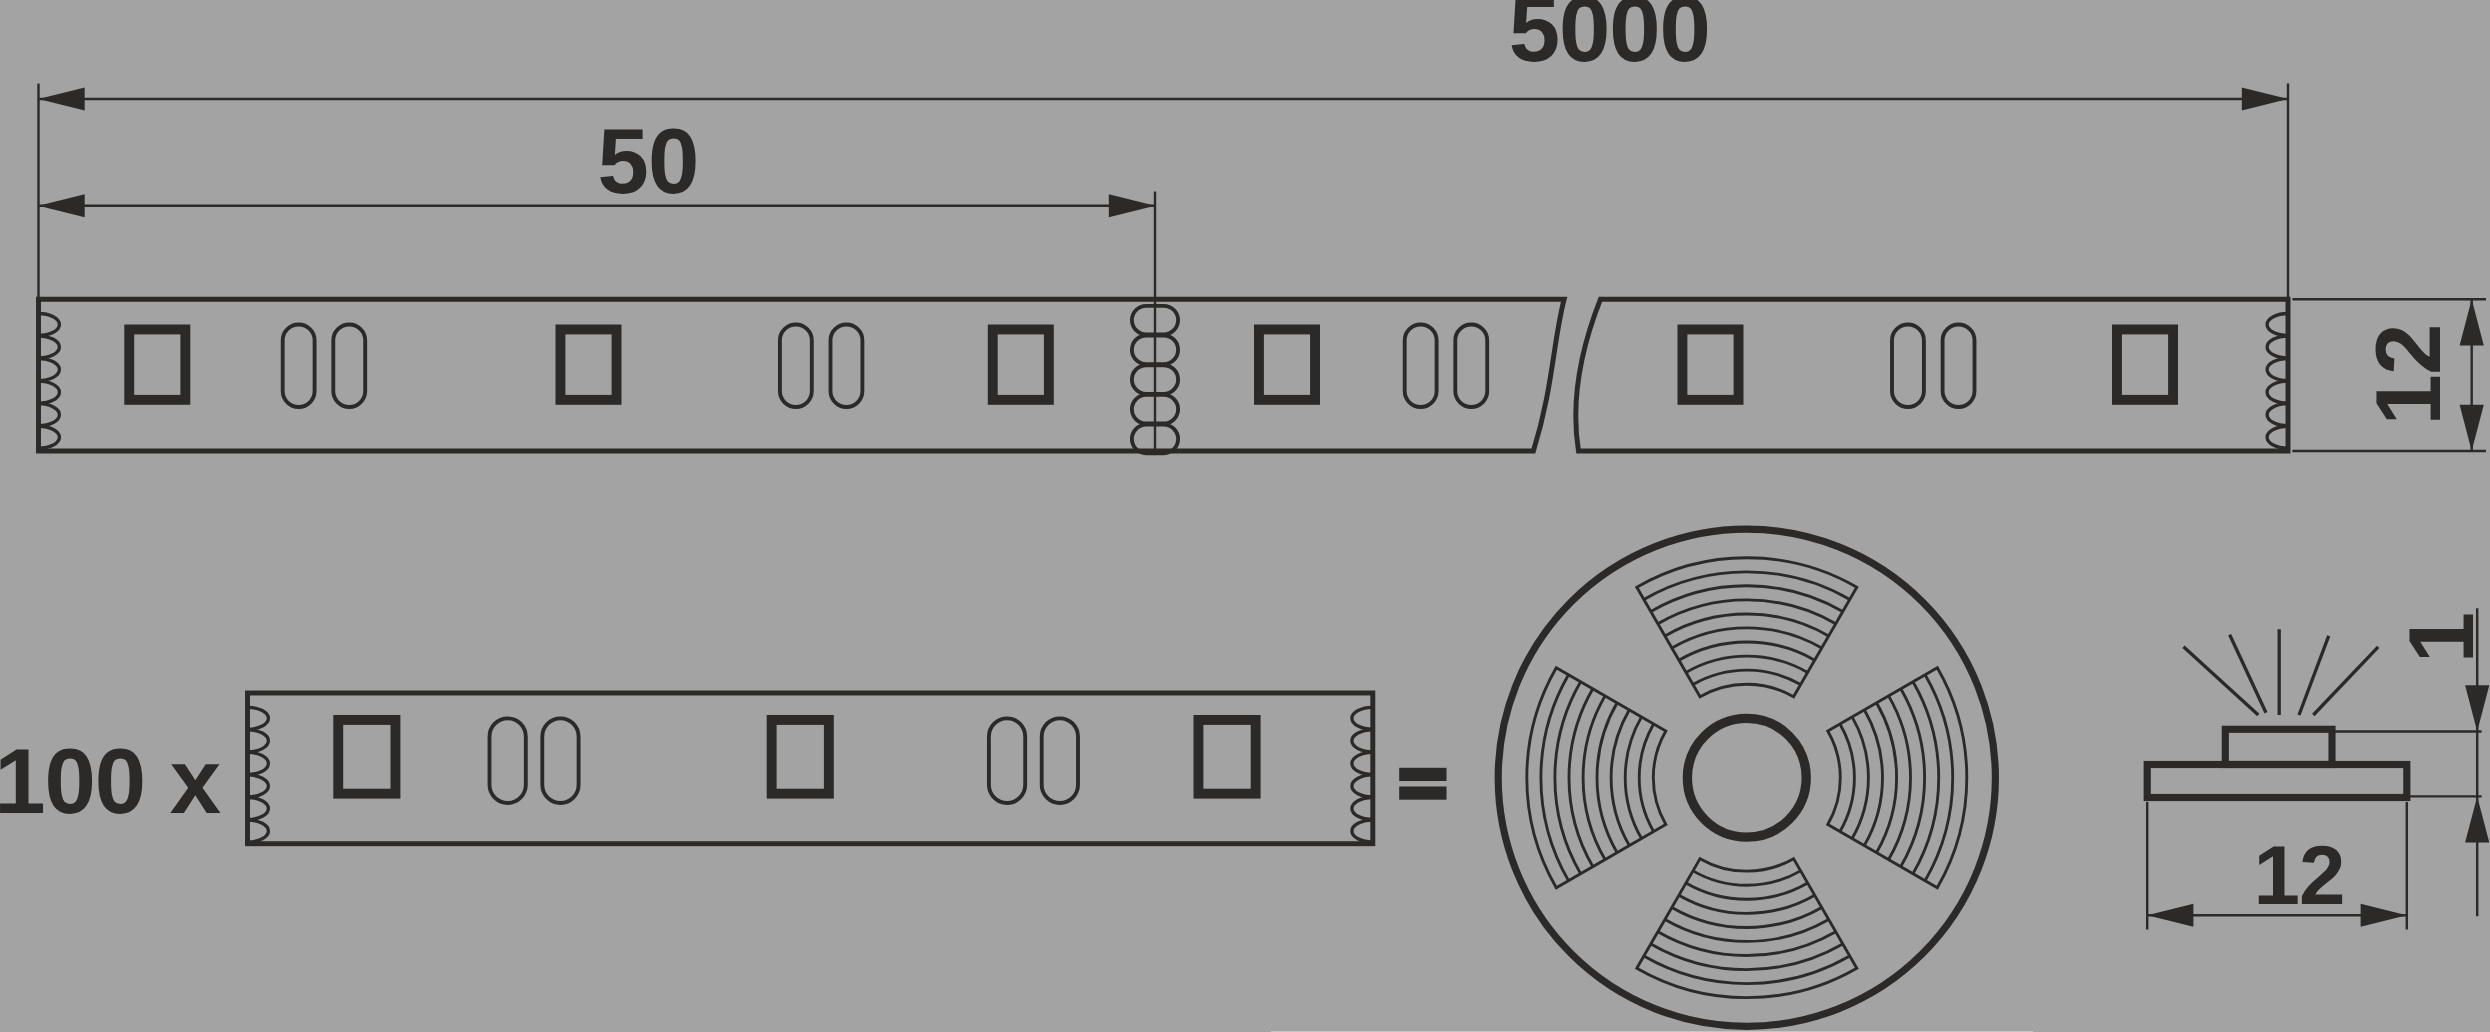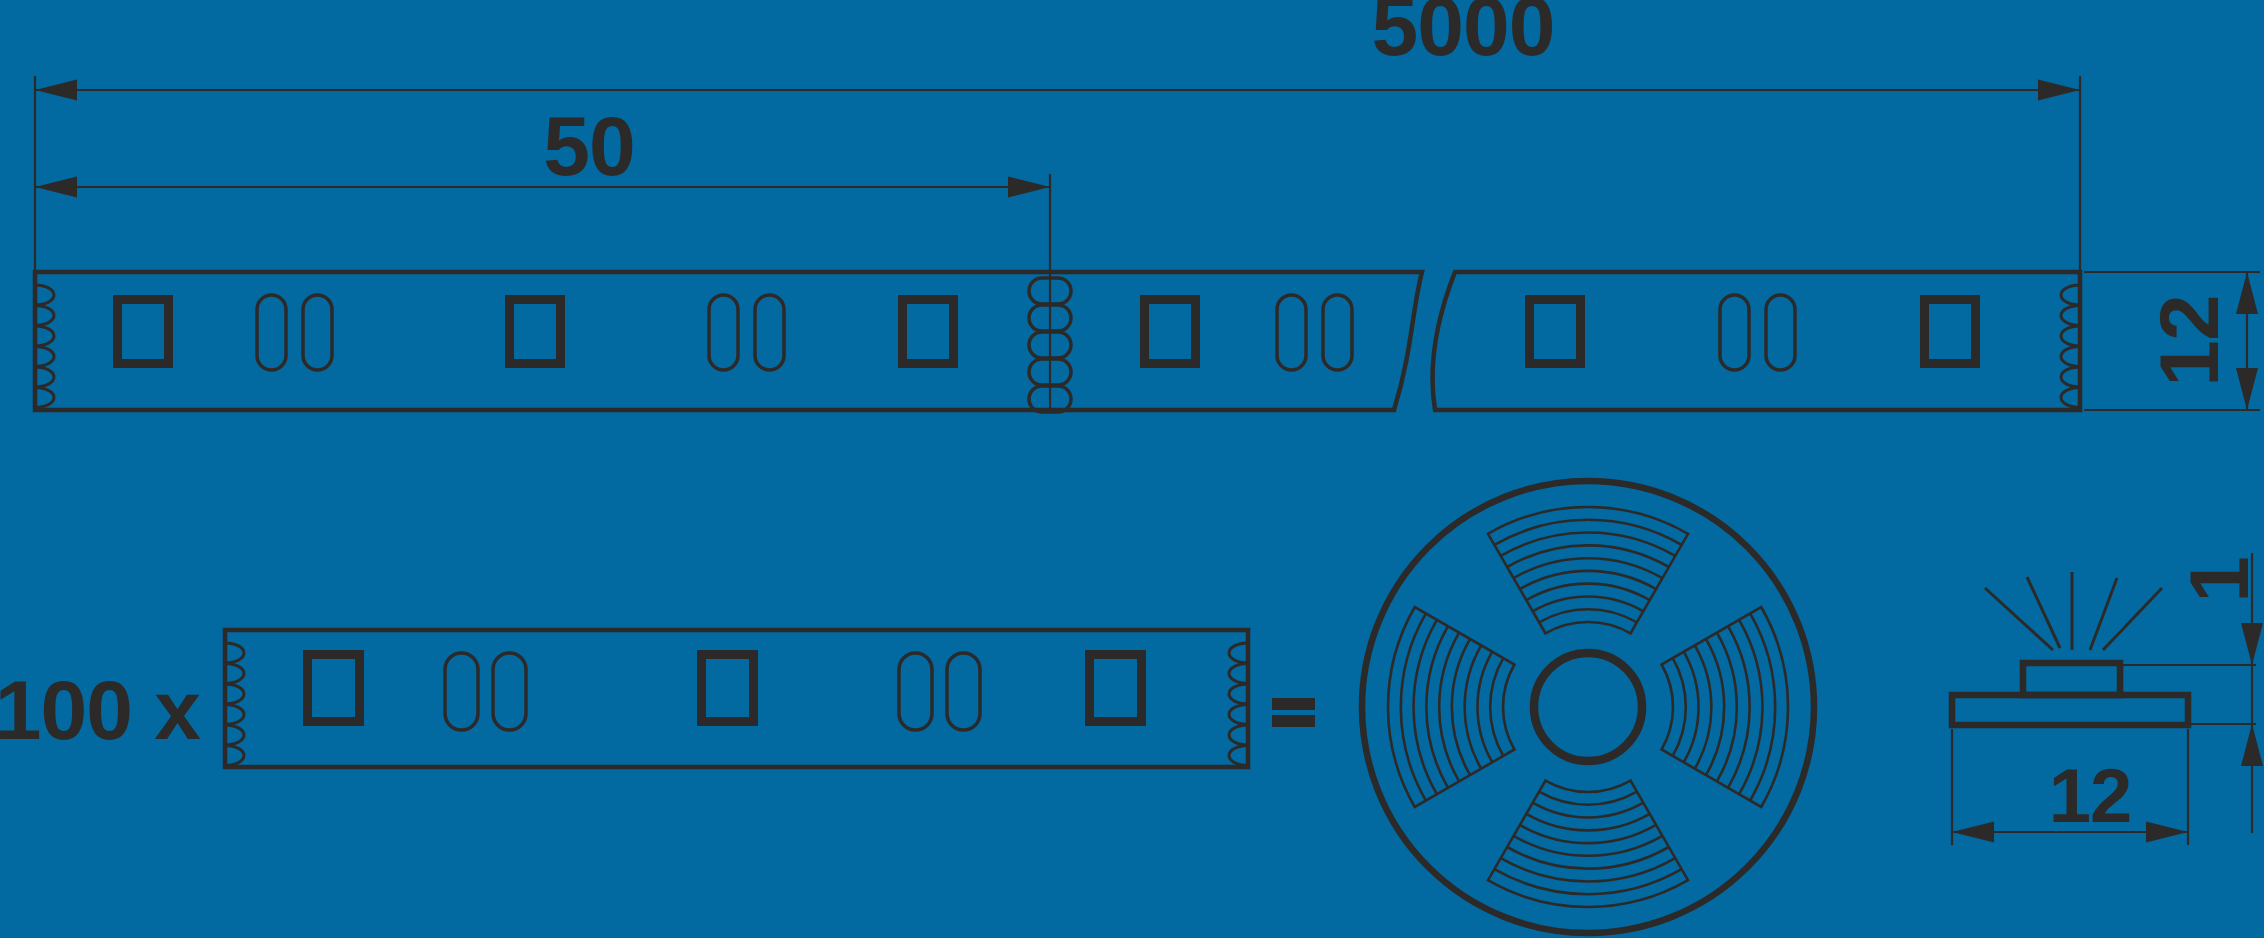--- a/index.html
+++ b/index.html
@@ -1,16 +1,16 @@
 <!DOCTYPE html>
 <html><head>
 <meta charset="utf-8">
 <style>
   html, body { margin: 0; padding: 0; background: #ffffff; }
-  .stage { position: relative; width: 2264px; height: 938px; background: #0369a1; overflow: hidden; }
+  .stage { position: relative; width: 2264px; height: 938px; background: #a3a3a3; overflow: hidden; }
   svg { display: block; }
   text {
     font-family: "Liberation Sans", "DejaVu Sans", sans-serif;
     fill: #2b2a29;
     font-weight: bold;
   }
   .dim-text  { font-size: 84px; letter-spacing: -1px; }
   .dim-text-small { font-size: 76px; letter-spacing: -1px; }
   .outline   { fill: none; stroke: #2b2a29; }
 </style>

